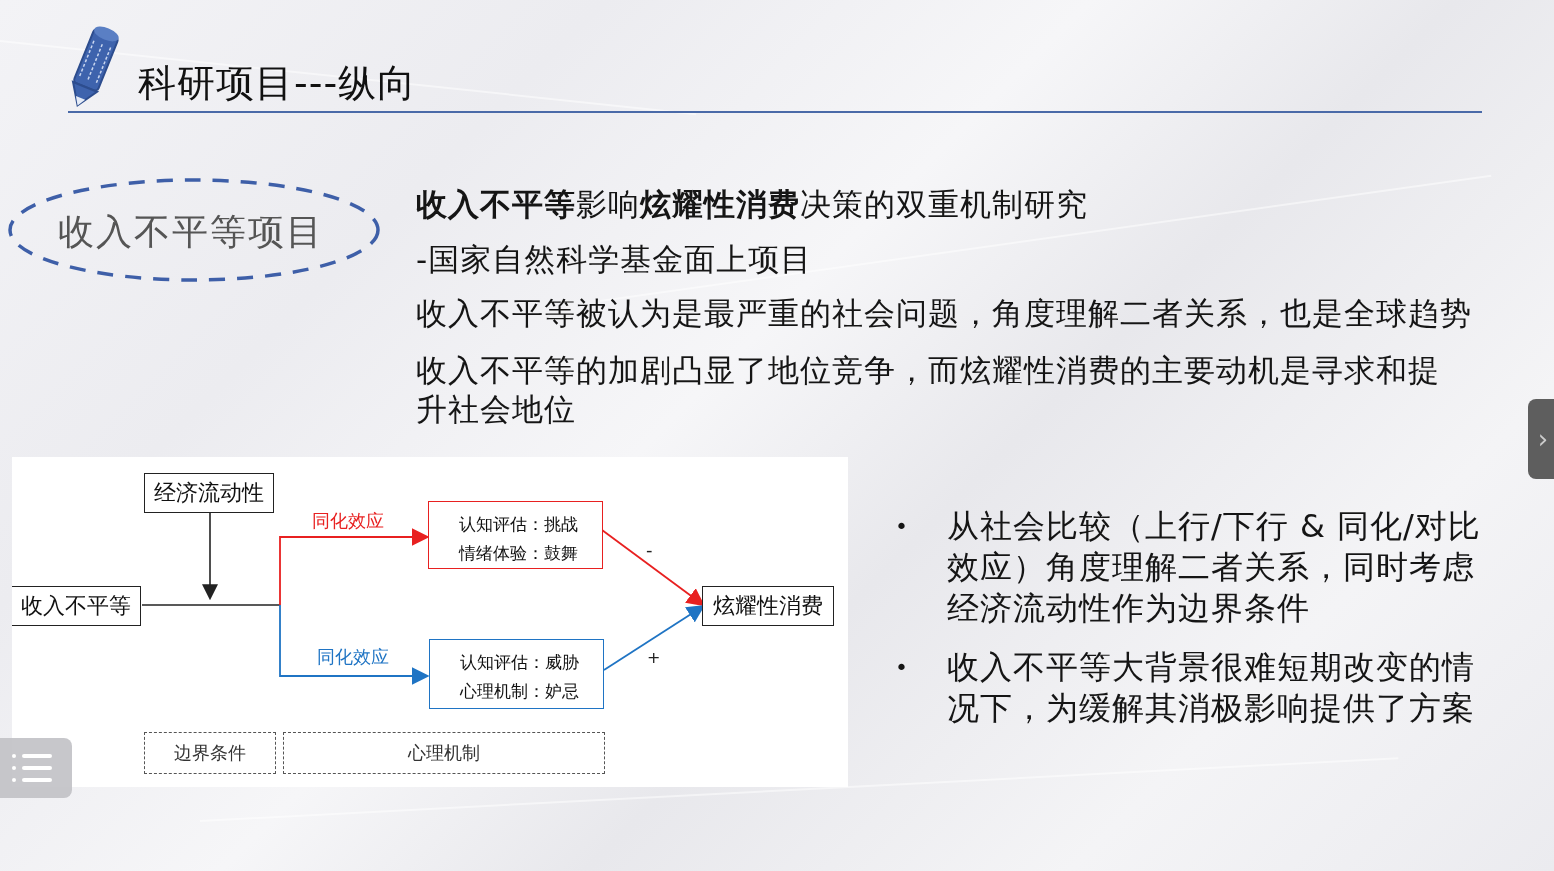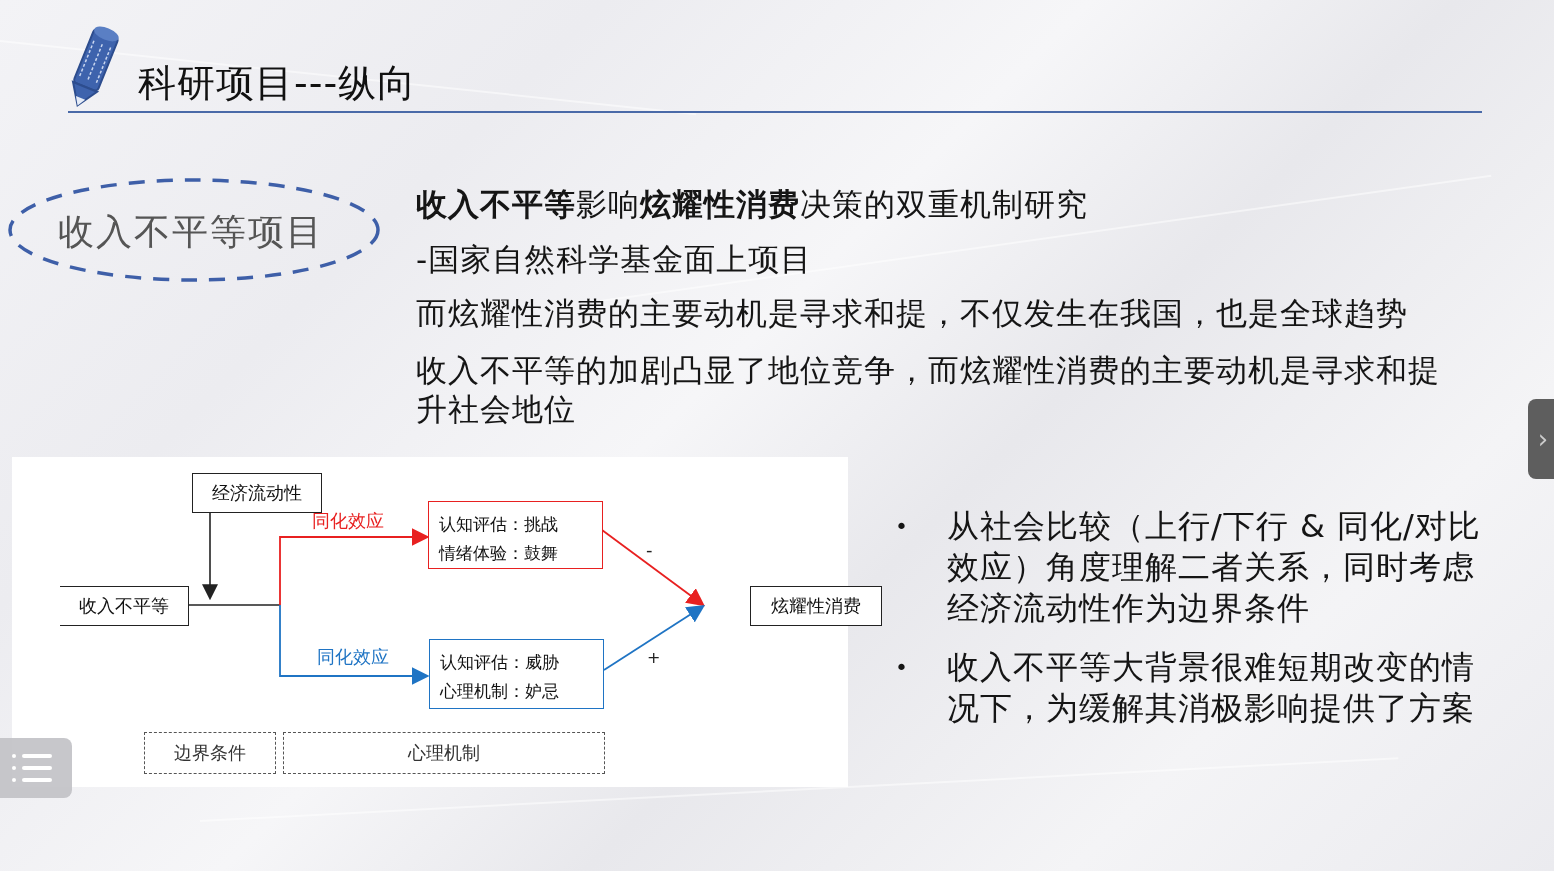--- a/index.html
+++ b/index.html
@@ -7,22 +7,22 @@
     font-family:"DejaVu Serif","Liberation Serif",serif;
     background:linear-gradient(135deg,#f3f3f6 0%,#ececf0 25%,#f6f6f8 45%,#e8e8ec 60%,#f4f4f6 80%,#ebebef 100%);}
   .crease{position:absolute;background:rgba(255,255,255,0.5);transform-origin:left center;height:2px;}
   .abs{position:absolute;}
   .title{left:138px;top:58px;font-size:38px;color:#111;letter-spacing:1px;font-family:"DejaVu Sans","Liberation Sans",sans-serif;text-align:center;}
   .title-rule{left:68px;top:111px;width:1414px;height:2px;background:#4a6aa8;}
   .oval-label{left:58px;top:208px;font-size:36px;color:#555;letter-spacing:2px;font-family:"DejaVu Sans","Liberation Sans",sans-serif;}
   .txt{font-size:31px;color:#151515;font-family:"DejaVu Sans","Liberation Sans",sans-serif;white-space:nowrap;letter-spacing:1px;}
   .b{font-weight:bold;}
   .diagram{left:12px;top:457px;width:836px;height:330px;background:#fff;}
-  .box{position:absolute;border:1.6px solid #222;background:#fff;font-size:18px;color:#111;display:flex;align-items:center;justify-content:center;font-family:"DejaVu Sans","Liberation Sans",sans-serif;margin-left:48px;}
-  .box2{position:absolute;background:#fff;font-size:17px;color:#111;line-height:29px;padding:8px 0 0 10px;box-sizing:border-box;font-family:"DejaVu Sans","Liberation Sans",sans-serif;}
+  .box{position:absolute;border:1.6px solid #222;background:#fff;font-size:22px;color:#111;display:flex;align-items:center;justify-content:center;font-family:"DejaVu Sans","Liberation Sans",sans-serif;}
+  .box2{position:absolute;background:#fff;font-size:17px;color:#111;line-height:29px;padding:8px 0 0 30px;box-sizing:border-box;font-family:"DejaVu Sans","Liberation Sans",sans-serif;}
   .dbox{position:absolute;border:1.5px dashed #555;font-size:18px;color:#333;display:flex;align-items:center;justify-content:center;font-family:"DejaVu Serif","Liberation Serif",serif;}
   .bullets{left:893px;top:506px;width:620px;}
   .bullet{display:flex;font-size:32px;color:#151515;line-height:41px;margin-bottom:18px;font-family:"DejaVu Sans","Liberation Sans",sans-serif;}
   .bullet .dot{width:52px;flex:none;font-size:22px;padding-left:2px;}
   .bullet .btxt{width:560px;letter-spacing:1px;}
   .nav-next{left:1528px;top:399px;width:30px;height:80px;background:#5e5e5e;border-radius:8px 0 0 8px;display:flex;align-items:center;justify-content:center;color:#ccc;font-size:26px;font-family:"DejaVu Sans",sans-serif;}
   .menu-btn{left:0;top:738px;width:72px;height:60px;background:#c2c2c6;border-radius:0 8px 8px 0;opacity:.9;}
   .menu-btn .ln{position:absolute;left:22px;width:30px;height:4px;background:#fff;border-radius:2px;}
   .menu-btn .dt{position:absolute;left:12px;width:4px;height:4px;background:#fff;border-radius:2px;}
 </style>
@@ -54,21 +54,21 @@
   <svg width="380" height="112" viewBox="0 0 380 112">
     <ellipse cx="190" cy="56" rx="184" ry="50" fill="none" stroke="#3e5fa8" stroke-width="3.5" stroke-dasharray="16 12"></ellipse>
   </svg>
 </div>
 <div class="abs oval-label">收入不平等项目</div>
 
 <div class="abs txt" style="left:416px;top:184px;">
   <span class="b">收入不平等</span><span>影响</span><span class="b">炫耀性消费</span><span>决策的双重机制研究</span>
 </div>
 <div class="abs txt" style="left:416px;top:239px;">-国家自然科学基金面上项目</div>
-<div class="abs txt" style="left:416px;top:293px;">而炫耀性消费的主要动机是寻求和提，不仅发生在我国，也是全球趋势</div>
+<div class="abs txt" style="left:416px;top:293px;">收入不平等被认为是最严重的社会问题，角度理解二者关系，也是全球趋势</div>
 <div class="abs txt" style="left:416px;top:350px;">收入不平等的加剧凸显了地位竞争，而炫耀性消费的主要动机是寻求和提</div>
 <div class="abs txt" style="left:416px;top:389px;">升社会地位</div>
 
 <div class="abs diagram">
   <svg class="abs" style="left:0;top:0;" width="836" height="330" viewBox="0 0 836 330">
     <defs>
       <marker id="ak" markerWidth="10" markerHeight="10" refX="8" refY="5" orient="auto">
           <path d="M0,0 L10,5 L0,10 Z" fill="#222"></path>
         </marker>
       <marker id="ar" markerWidth="10" markerHeight="10" refX="8" refY="5" orient="auto">

